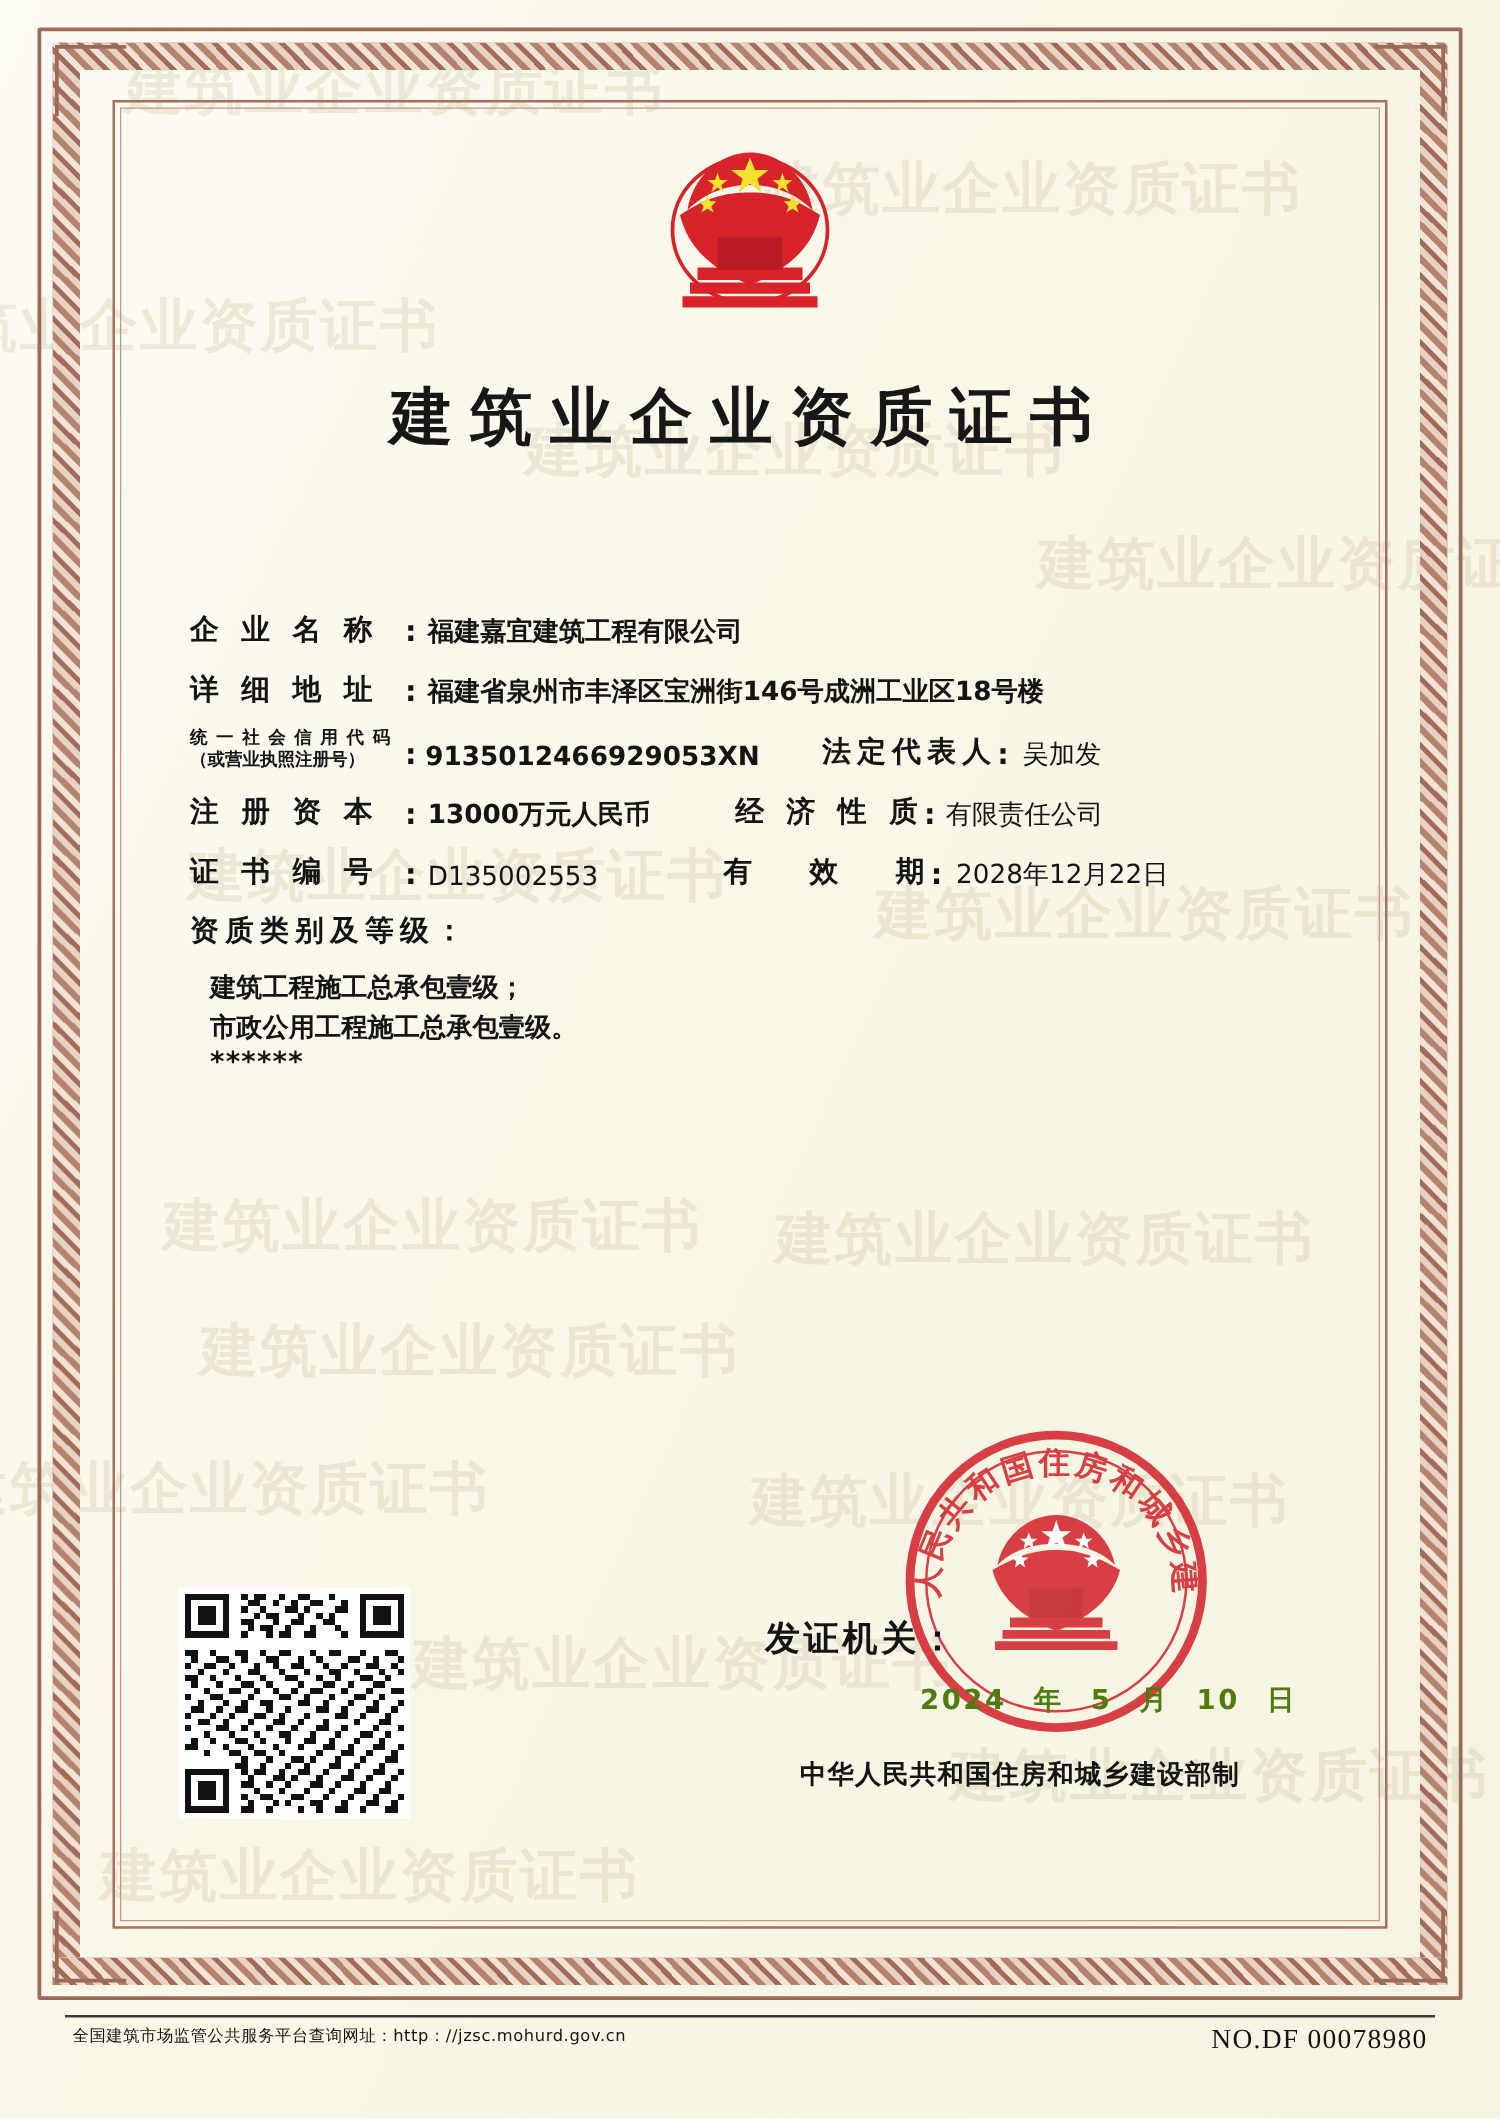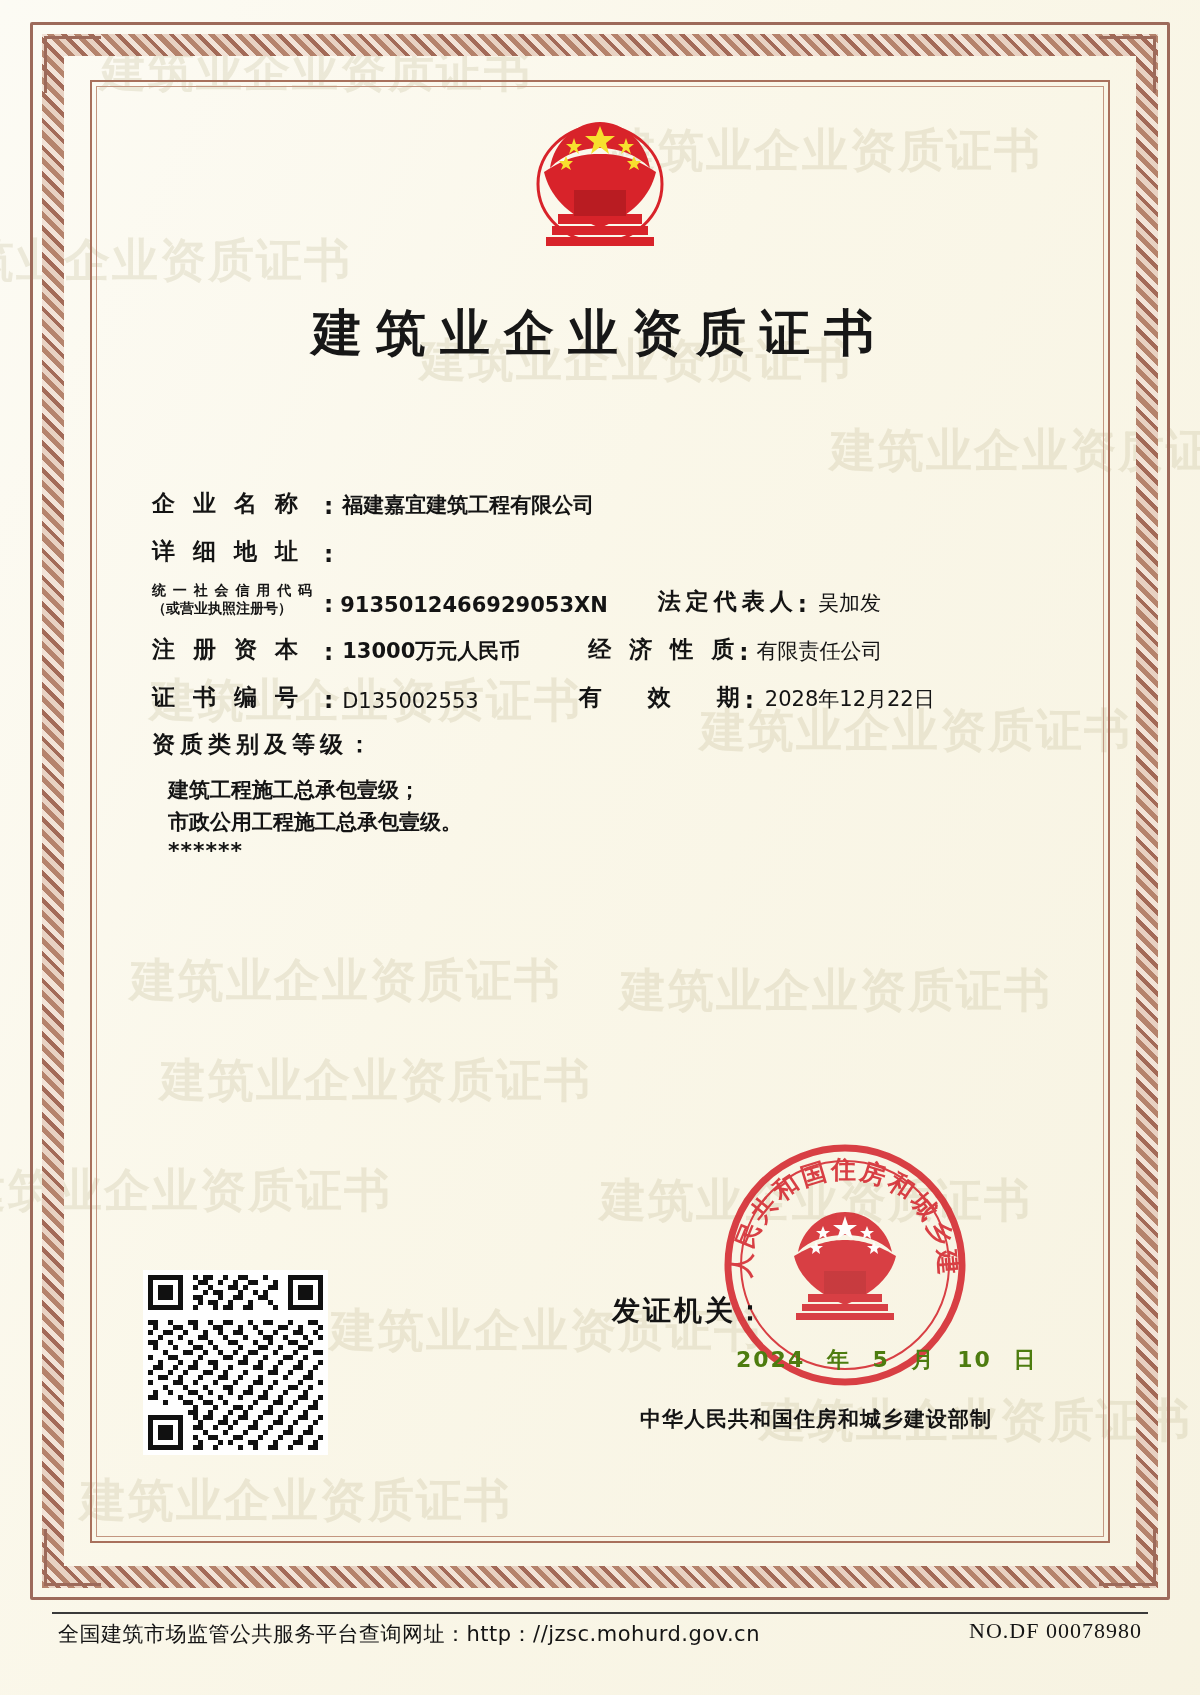--- a/index.html
+++ b/index.html
@@ -227,21 +227,21 @@
   .footer-rule {
     position: absolute;
     left: 52px; right: 52px;
     top: 1612px;
     border-top: 2px solid #3a3a3a;
   }
   .footer-left {
     position: absolute;
     left: 58px;
     top: 1620px;
-    font-size: 21px;
+    font-size: 13px;
     color: #141414;
     letter-spacing: 0.5px;
   }
   .footer-right {
     position: absolute;
     right: 58px;
     top: 1618px;
     font-size: 22px;
     color: #141414;
     font-family: Liberation Serif, serif;
@@ -305,20 +305,21 @@
 
     <div class="row">
       <div class="lbl lbl-w1">企 业 名 称</div>
       <div class="lbl colon">:</div>
       <div class="val" style="margin-left:4px;">福建嘉宜建筑工程有限公司</div>
     </div>
 
     <div class="row">
       <div class="lbl lbl-w1">详 细 地 址</div>
       <div class="lbl colon">:</div>
+      <div class="val" style="margin-left:4px;">福建省泉州市丰泽区宝洲街146号成洲工业区18号楼</div>
     </div>
 
     <div class="row">
       <div class="lbl-small">
         <div>统 一 社 会 信 用 代 码</div>
         <div class="l2">（或营业执照注册号）</div>
       </div>
       <div class="lbl colon">:</div>
       <div class="val" style="margin-left:2px;font-size:21px;">9135012466929053XN</div>
       <div class="col2">

